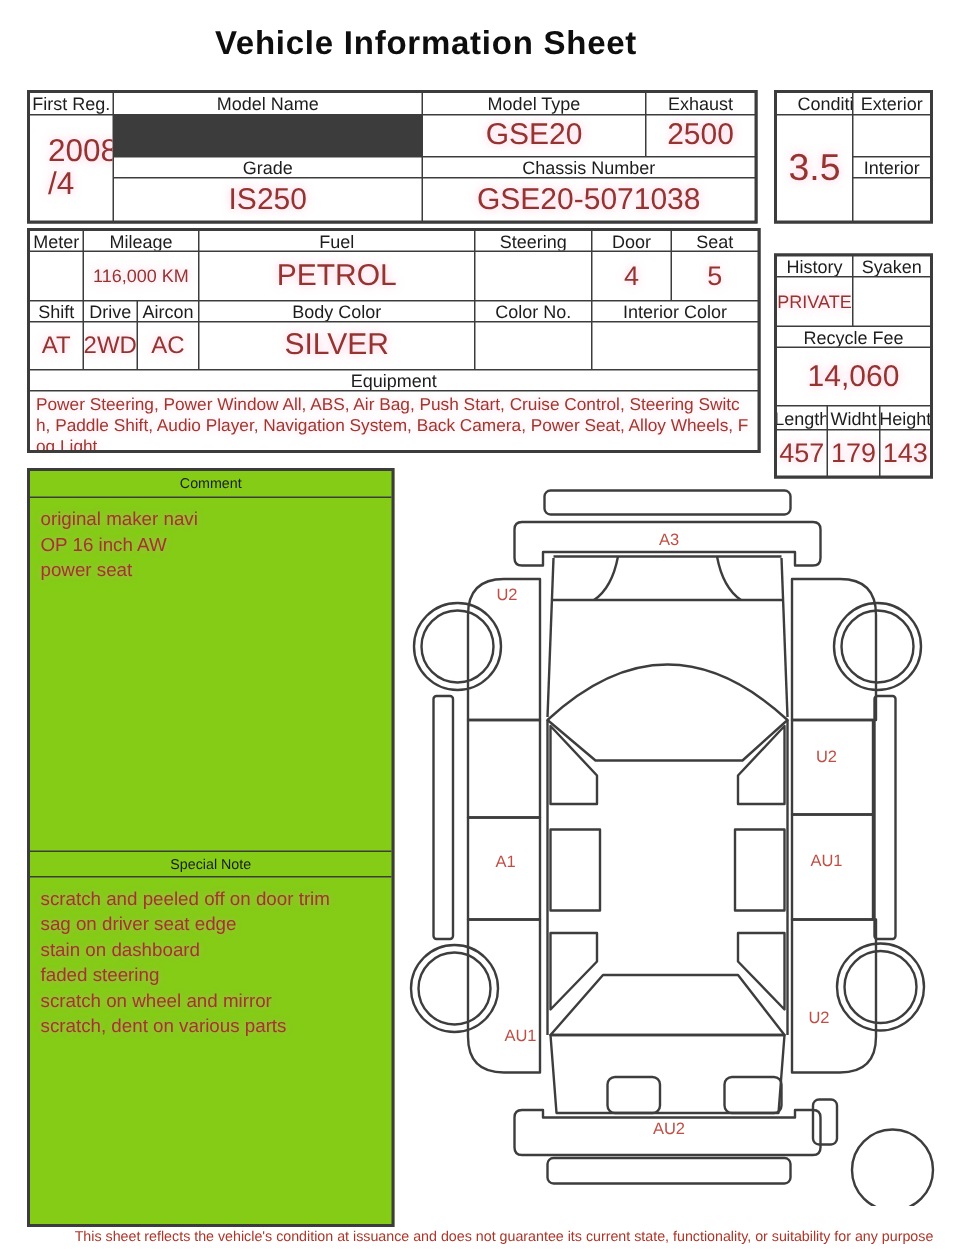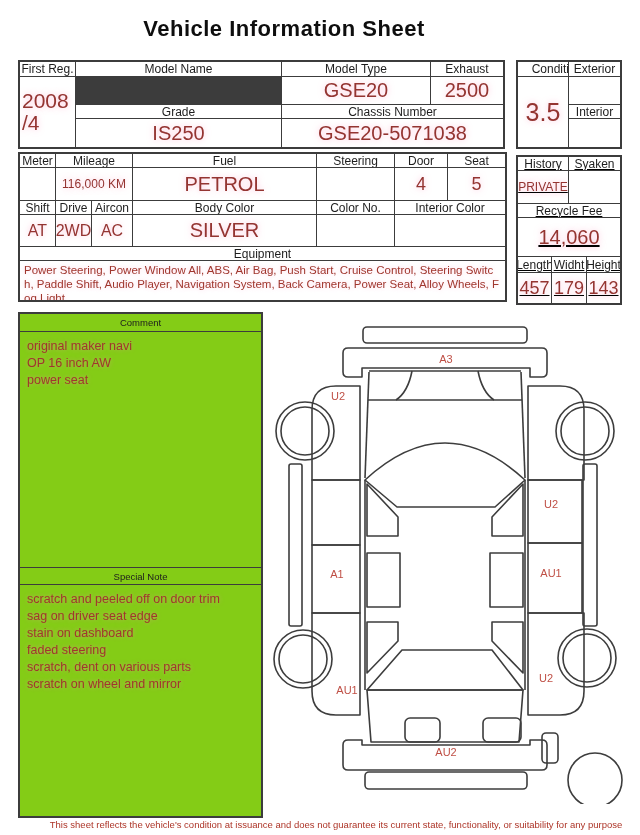--- a/index.html
+++ b/index.html
@@ -26,21 +26,21 @@
   .val{
     color:#943431;font-size:20px;
     text-shadow:0 0 6px rgba(255,140,185,.55);
   }
   .val-sm{font-size:12px;}
   .val-md{font-size:16px;}
   .val-lg{font-size:18px;}
   .val-xl{font-size:25px;}
   .firstreg{
     flex-direction:column;align-items:flex-start;justify-content:center;
-    padding-left:2px;font-size:21px;line-height:22px;
+    padding-left:12px;font-size:21px;line-height:22px;
   }
   .equip{
     justify-content:flex-start;align-items:flex-start;text-align:left;
     white-space:normal;word-break:break-all;
     font-size:11.5px;line-height:14px;padding:2px 4px;
     color:#a0372e;text-shadow:0 0 5px rgba(255,150,190,.45);
   }
   
   .notebox{
     left:18px;top:312px;width:245px;height:506px;
@@ -127,21 +127,21 @@
   <div class="cell val val-md" style="grid-area:4/2;">2WD</div>
   <div class="cell val val-md" style="grid-area:4/3;">AC</div>
   <div class="cell val" style="grid-area:4/4;">SILVER</div>
   <div class="cell" style="grid-area:4/5;"></div>
   <div class="cell" style="grid-area:4/6/5/8;"></div>
 
   <div class="cell hdr" style="grid-area:5/1/6/8;">Equipment</div>
   <div class="cell equip" style="grid-area:6/1/7/8;">Power Steering, Power Window  All, ABS, Air Bag, Push Start, Cruise Control, Steering Switch, Paddle Shift, Audio Player, Navigation System, Back Camera, Power Seat, Alloy Wheels, Fog Light</div>
 </div>
 
-<div class="abs gridtbl" style="left:516px;top:155px;width:106px;height:150px;grid-template-columns:33px 16px 17px 1fr;grid-template-rows:13px 32px 13px 38px 15px 1fr;text-decoration:underline;">
+<div class="abs gridtbl" style="left:516px;top:169px;width:106px;height:150px;grid-template-columns:33px 16px 17px 1fr;grid-template-rows:13px 32px 13px 38px 15px 1fr;">
   <div class="cell hdr" style="grid-area:1/1/2/3;">History</div>
   <div class="cell hdr" style="grid-area:1/3/2/5;">Syaken</div>
   <div class="cell val val-sm" style="grid-area:2/1/3/3;">PRIVATE</div>
   <div class="cell" style="grid-area:2/3/3/5;"></div>
   <div class="cell hdr" style="grid-area:3/1/4/5;">Recycle Fee</div>
   <div class="cell val" style="grid-area:4/1/5/5;">14,060</div>
   <div class="cell hdr" style="grid-area:5/1;">Length</div>
   <div class="cell hdr" style="grid-area:5/2/6/4;">Widht</div>
   <div class="cell hdr" style="grid-area:5/4;">Height</div>
   <div class="cell val val-lg" style="grid-area:6/1;">457</div>
@@ -155,22 +155,22 @@
     <div>original maker navi</div>
     <div>OP 16 inch AW</div>
     <div>power seat</div>
   </div>
   <div class="bandhdr mid">Special Note</div>
   <div class="notetext">
     <div>scratch and peeled off on door trim</div>
     <div>sag on driver seat edge</div>
     <div>stain on dashboard</div>
     <div>faded steering</div>
+    <div>scratch on wheel and mirror</div>
     <div>scratch, dent on various parts</div>
-    <div>scratch on wheel and mirror</div>
   </div>
 </div>
 
 <svg class="abs" style="left:268px;top:312px;" width="372" height="492" viewBox="0 0 372 492" fill="none" stroke="#3d3d3d" stroke-width="1.6" stroke-linejoin="round">
 
   <rect x="95" y="15" width="164" height="16" rx="4"></rect>
   <path d="M80,36 H274 Q279,36 279,41 V60 Q279,65 274,65 H262 V56 H94 V65 H80 Q75,65 75,60 V41 Q75,36 80,36 Z"></path>
 
   <path d="M101,59 H253"></path>
   <path d="M144,59 Q140,80 128,88"></path>

